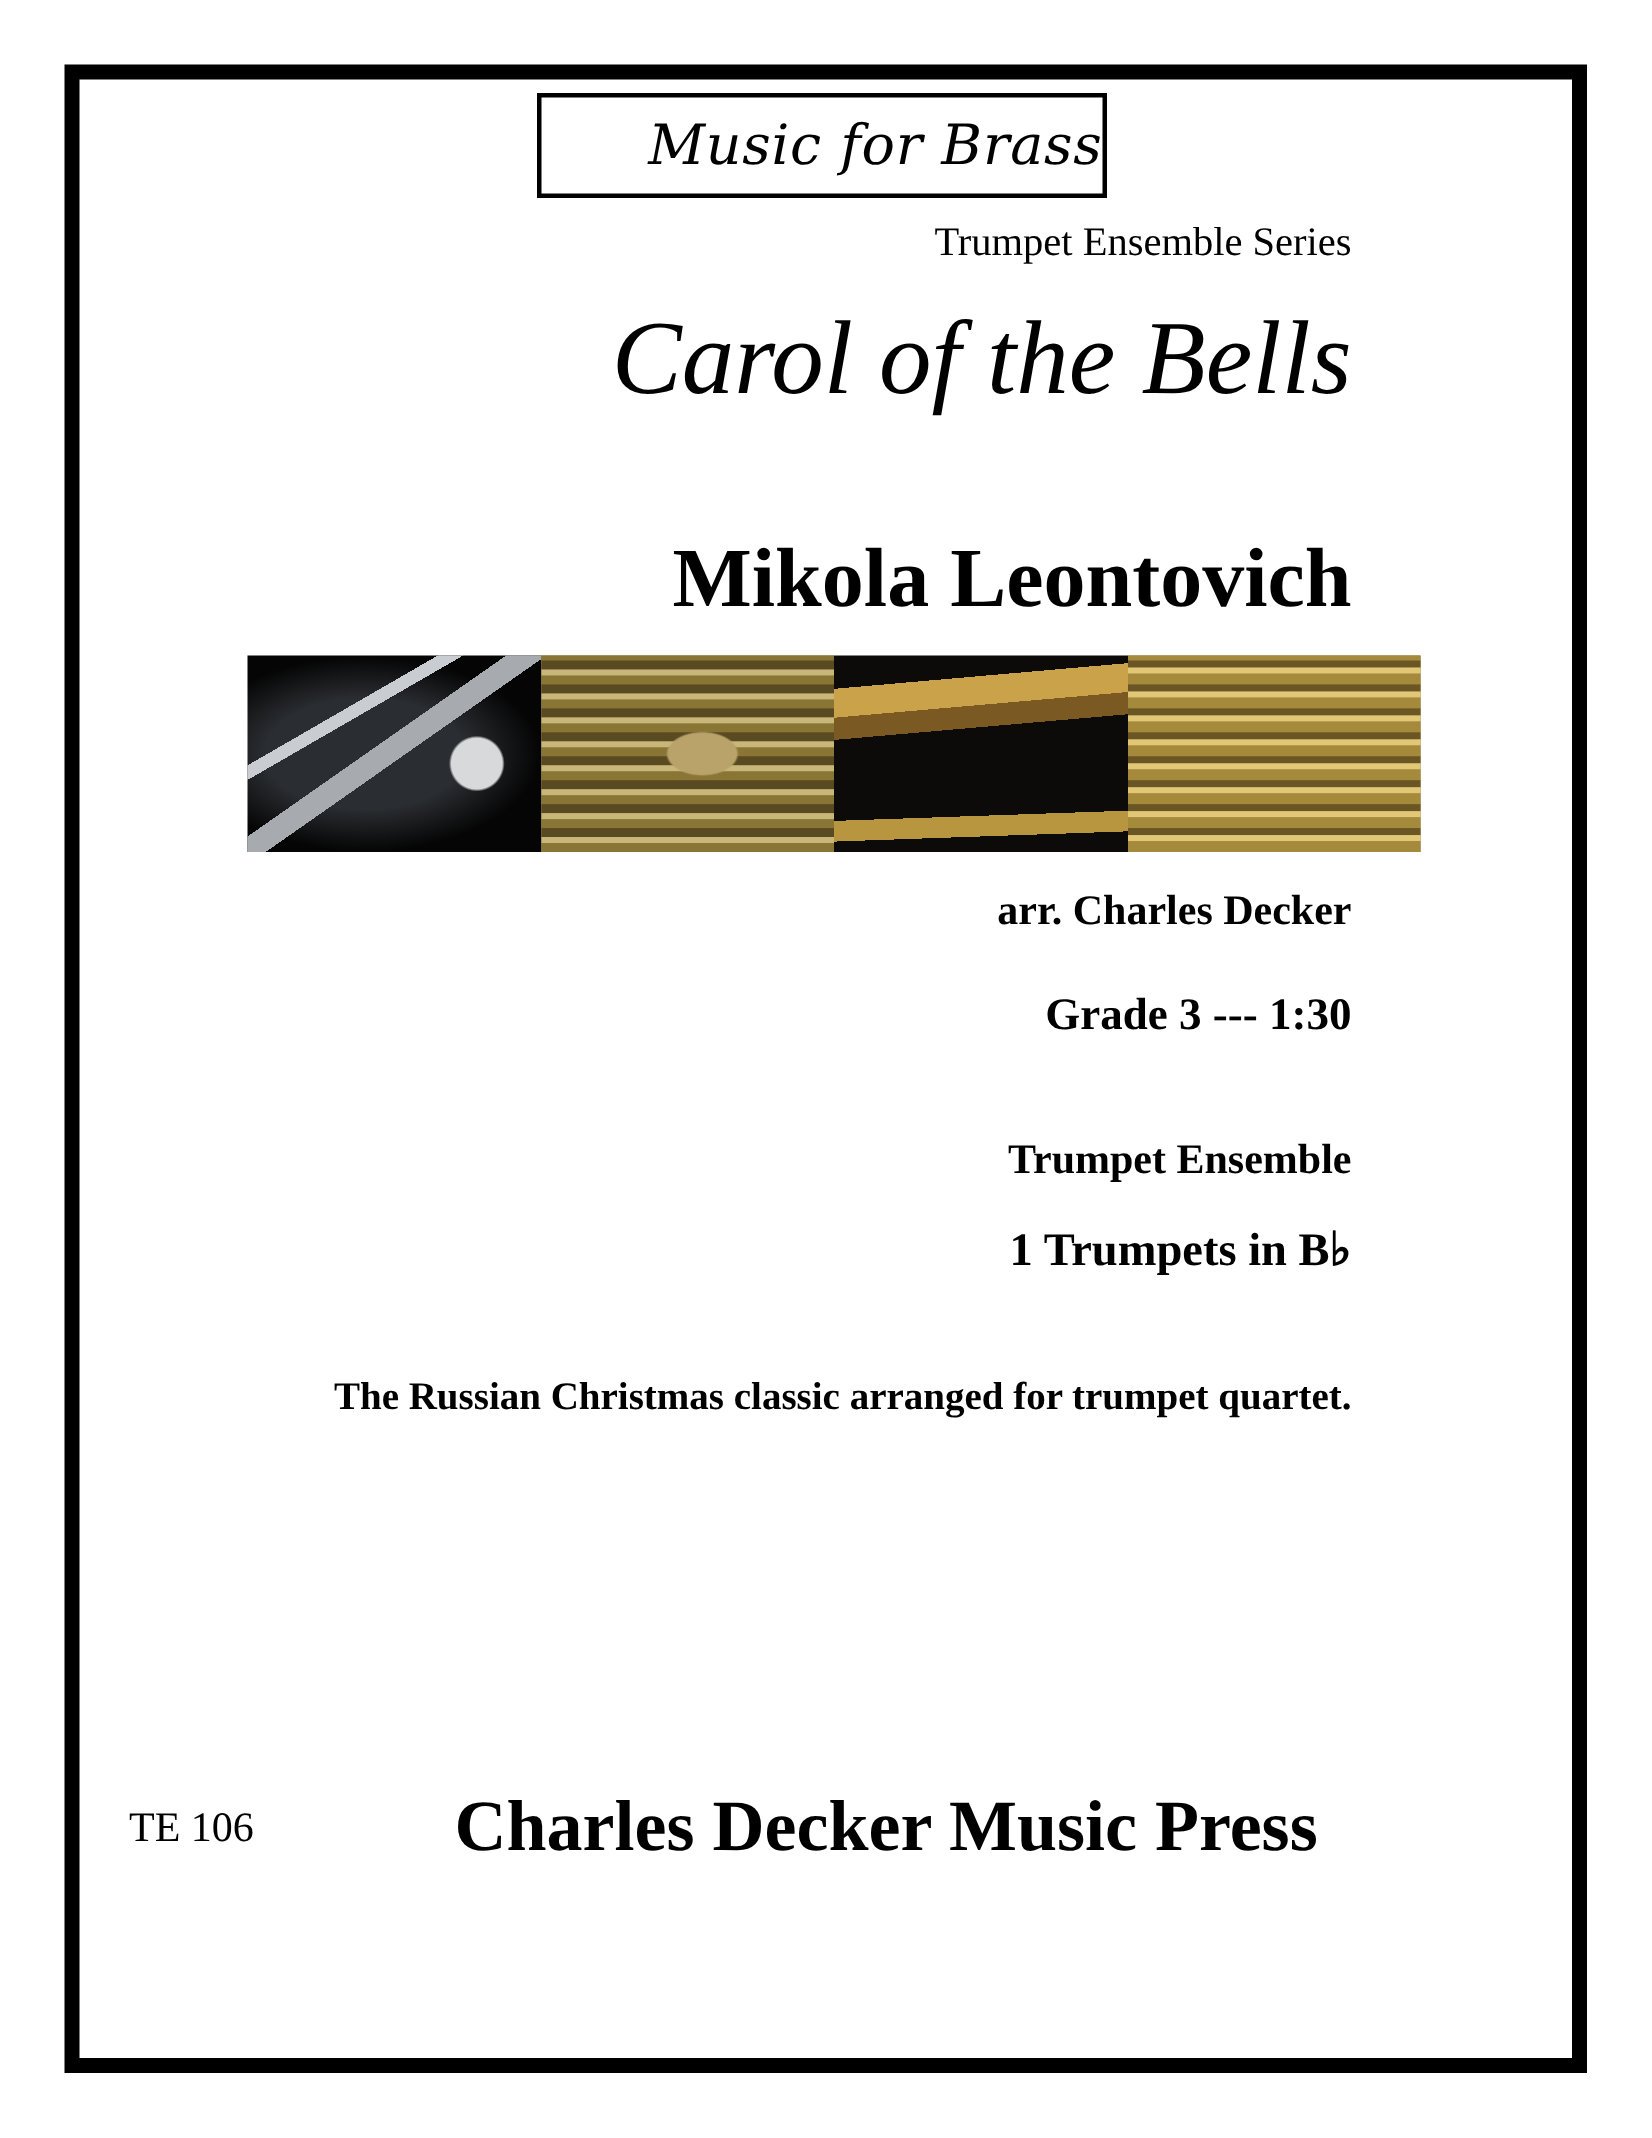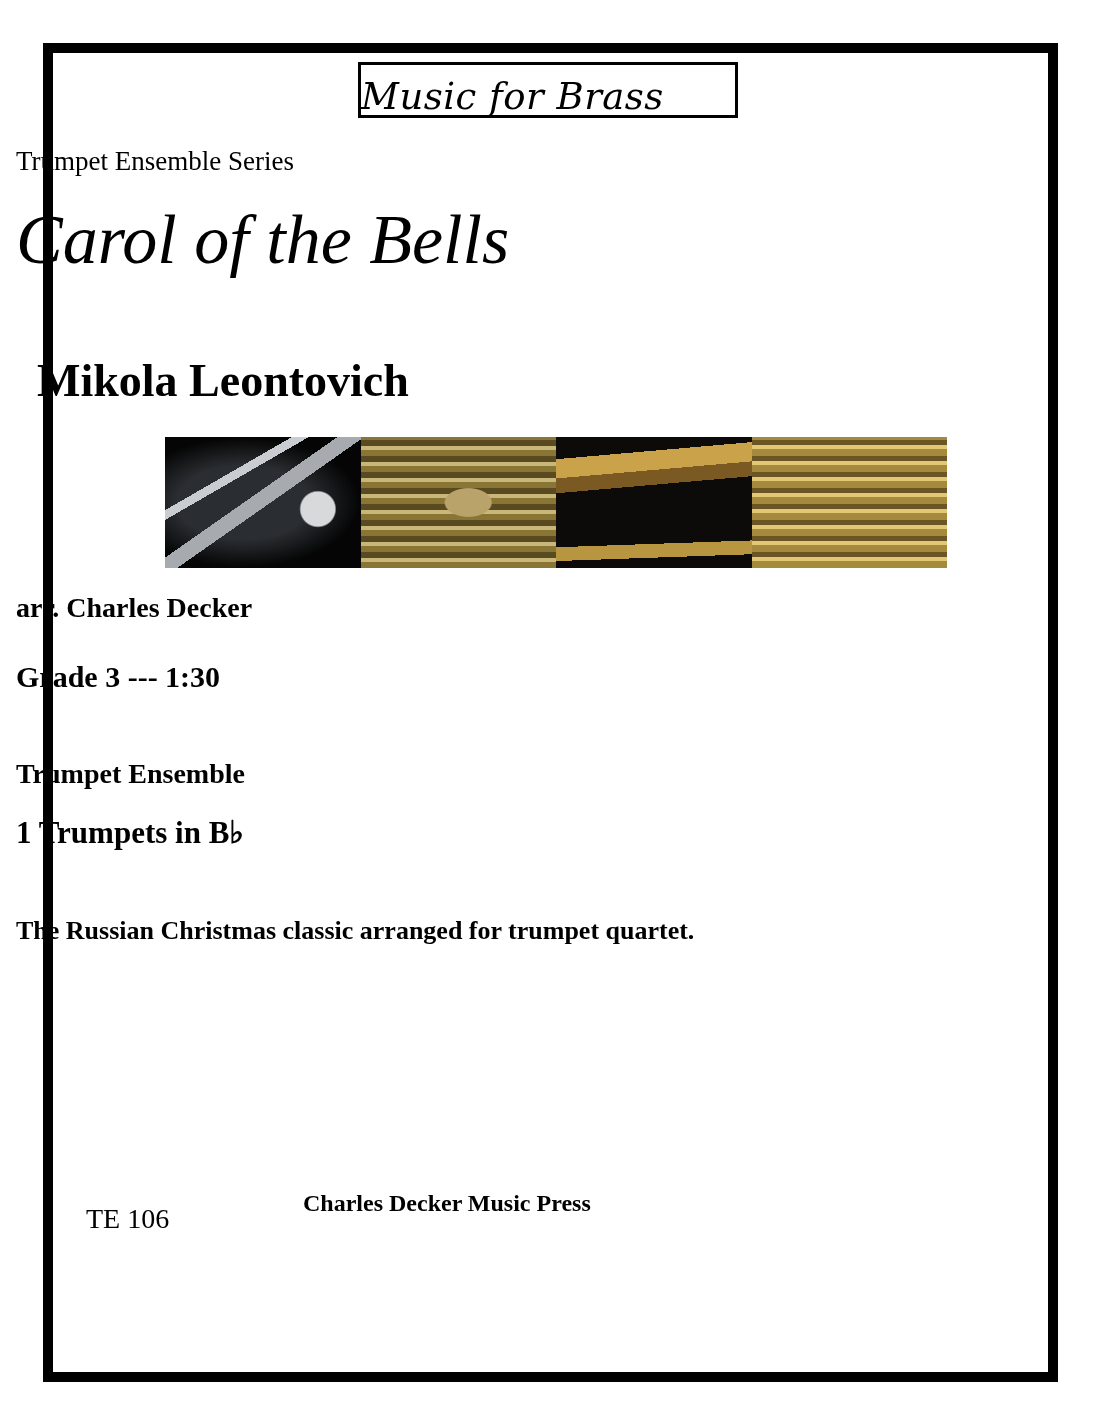--- a/index.html
+++ b/index.html
@@ -1,28 +1,28 @@
 <!DOCTYPE html>
 <html><head>
 <meta charset="utf-8">
 <style>
   html, body { margin:0; padding:0; background:#fff; }
   body { width:1101px; height:1425px; position:relative; overflow:hidden;
          font-family:"Liberation Serif", serif; color:#000; }
   .frame { position:absolute; left:43px; top:43px; width:995px; height:1319px;
            border:10px solid #000; }
   .abs { position:absolute; white-space:nowrap; }
-  .center { left:16px; width:897px; text-align:left; }
-  .series-box { position:absolute; left:358px; top:62px; width:380px; height:56px;
-                border:3px solid #000; box-sizing:border-box; text-align:left; }
+  .center { left:4px; width:897px; text-align:right; }
+  .series-box { position:absolute; left:358px; top:62px; width:380px; height:70px;
+                border:3px solid #000; box-sizing:border-box; text-align:right; }
   .series-box span { font-family:"DejaVu Serif", serif; font-style:italic;
                      font-size:37px; line-height:64px; letter-spacing:0.5px; }
   .subseries { top:146px; font-size:27px; }
   .title { top:200px; font-size:70px; font-weight:normal; font-style:italic; }
-  .composer { top:354px; font-size:46px; font-weight:bold;margin-left:21px; }
+  .composer { top:354px; font-size:56px; font-weight:bold; }
   .photos { position:absolute; left:165px; top:437px; width:782px; height:131px; display:flex; }
   .photo { flex:1; height:131px; }
   .p1 { background:
         linear-gradient(150deg, transparent 0 30%, #c9ccd0 30% 34%, transparent 34% 100%),
         linear-gradient(145deg, transparent 0 45%, #a7abb0 45% 52%, transparent 52%),
         radial-gradient(circle at 78% 55%, #d7d9db 0 10%, transparent 11%),
         radial-gradient(ellipse at 40% 50%, #2a2d31 0 40%, #050505 70%); }
   .p2 { background:
         radial-gradient(ellipse at 55% 50%, #b9a36a 0 15%, transparent 16%),
         repeating-linear-gradient(0deg, #8a7634 0 6px, #c9b77a 6px 10px, #5a4a22 10px 16px),
@@ -33,21 +33,21 @@
         #0c0b09; }
   .p4 { background:
         repeating-linear-gradient(0deg, #a68a3c 0 7px, #e2c777 7px 11px, #6a5624 11px 16px),
         #7a6228; }
   .arranger { top:592px; font-size:28px; font-weight:bold; }
   .grade { top:660px; font-size:30px; font-weight:bold; }
   .ensemble { top:758px; font-size:28px; font-weight:bold; }
   .instr { top:814px; font-size:31px; font-weight:bold; }
   .desc { top:916px; font-size:26px; font-weight:bold; }
   .catalog { left:86px; top:1203px; font-size:28px;text-align:right; }
-  .publisher { left:303px; top:1190px; font-size:24px; font-weight:bold; }
+  .publisher { left:303px; top:1190px; font-size:48px; font-weight:bold; }
 </style>
 </head>
 <body>
 
 <div class="frame"></div>
 
 <div class="series-box">
   <span>Music for Brass</span>
 </div>
 <div class="abs center subseries">Trumpet Ensemble Series</div>

